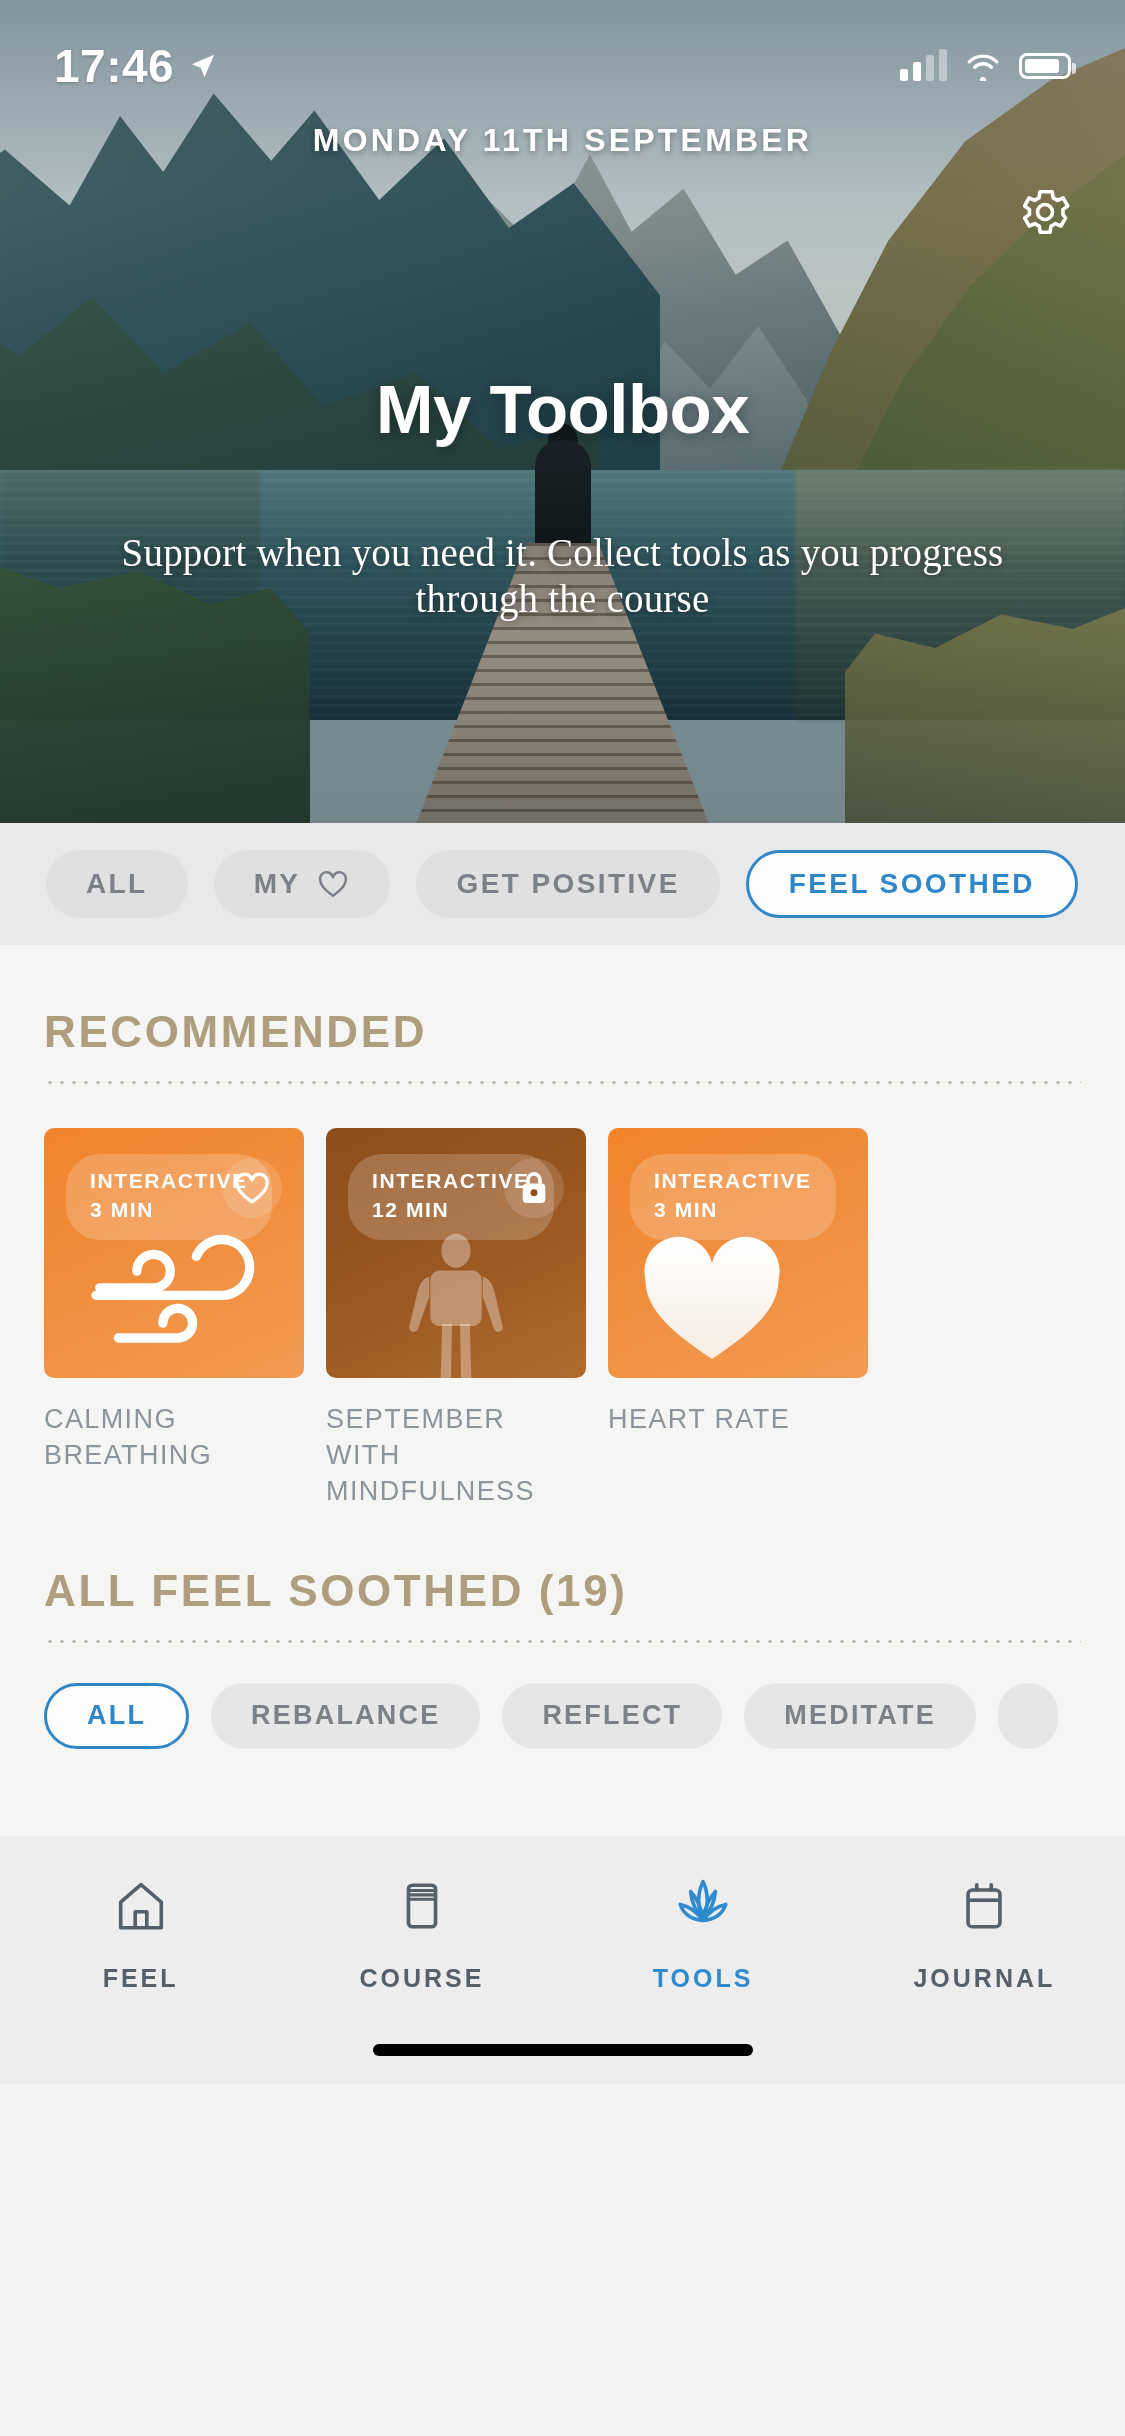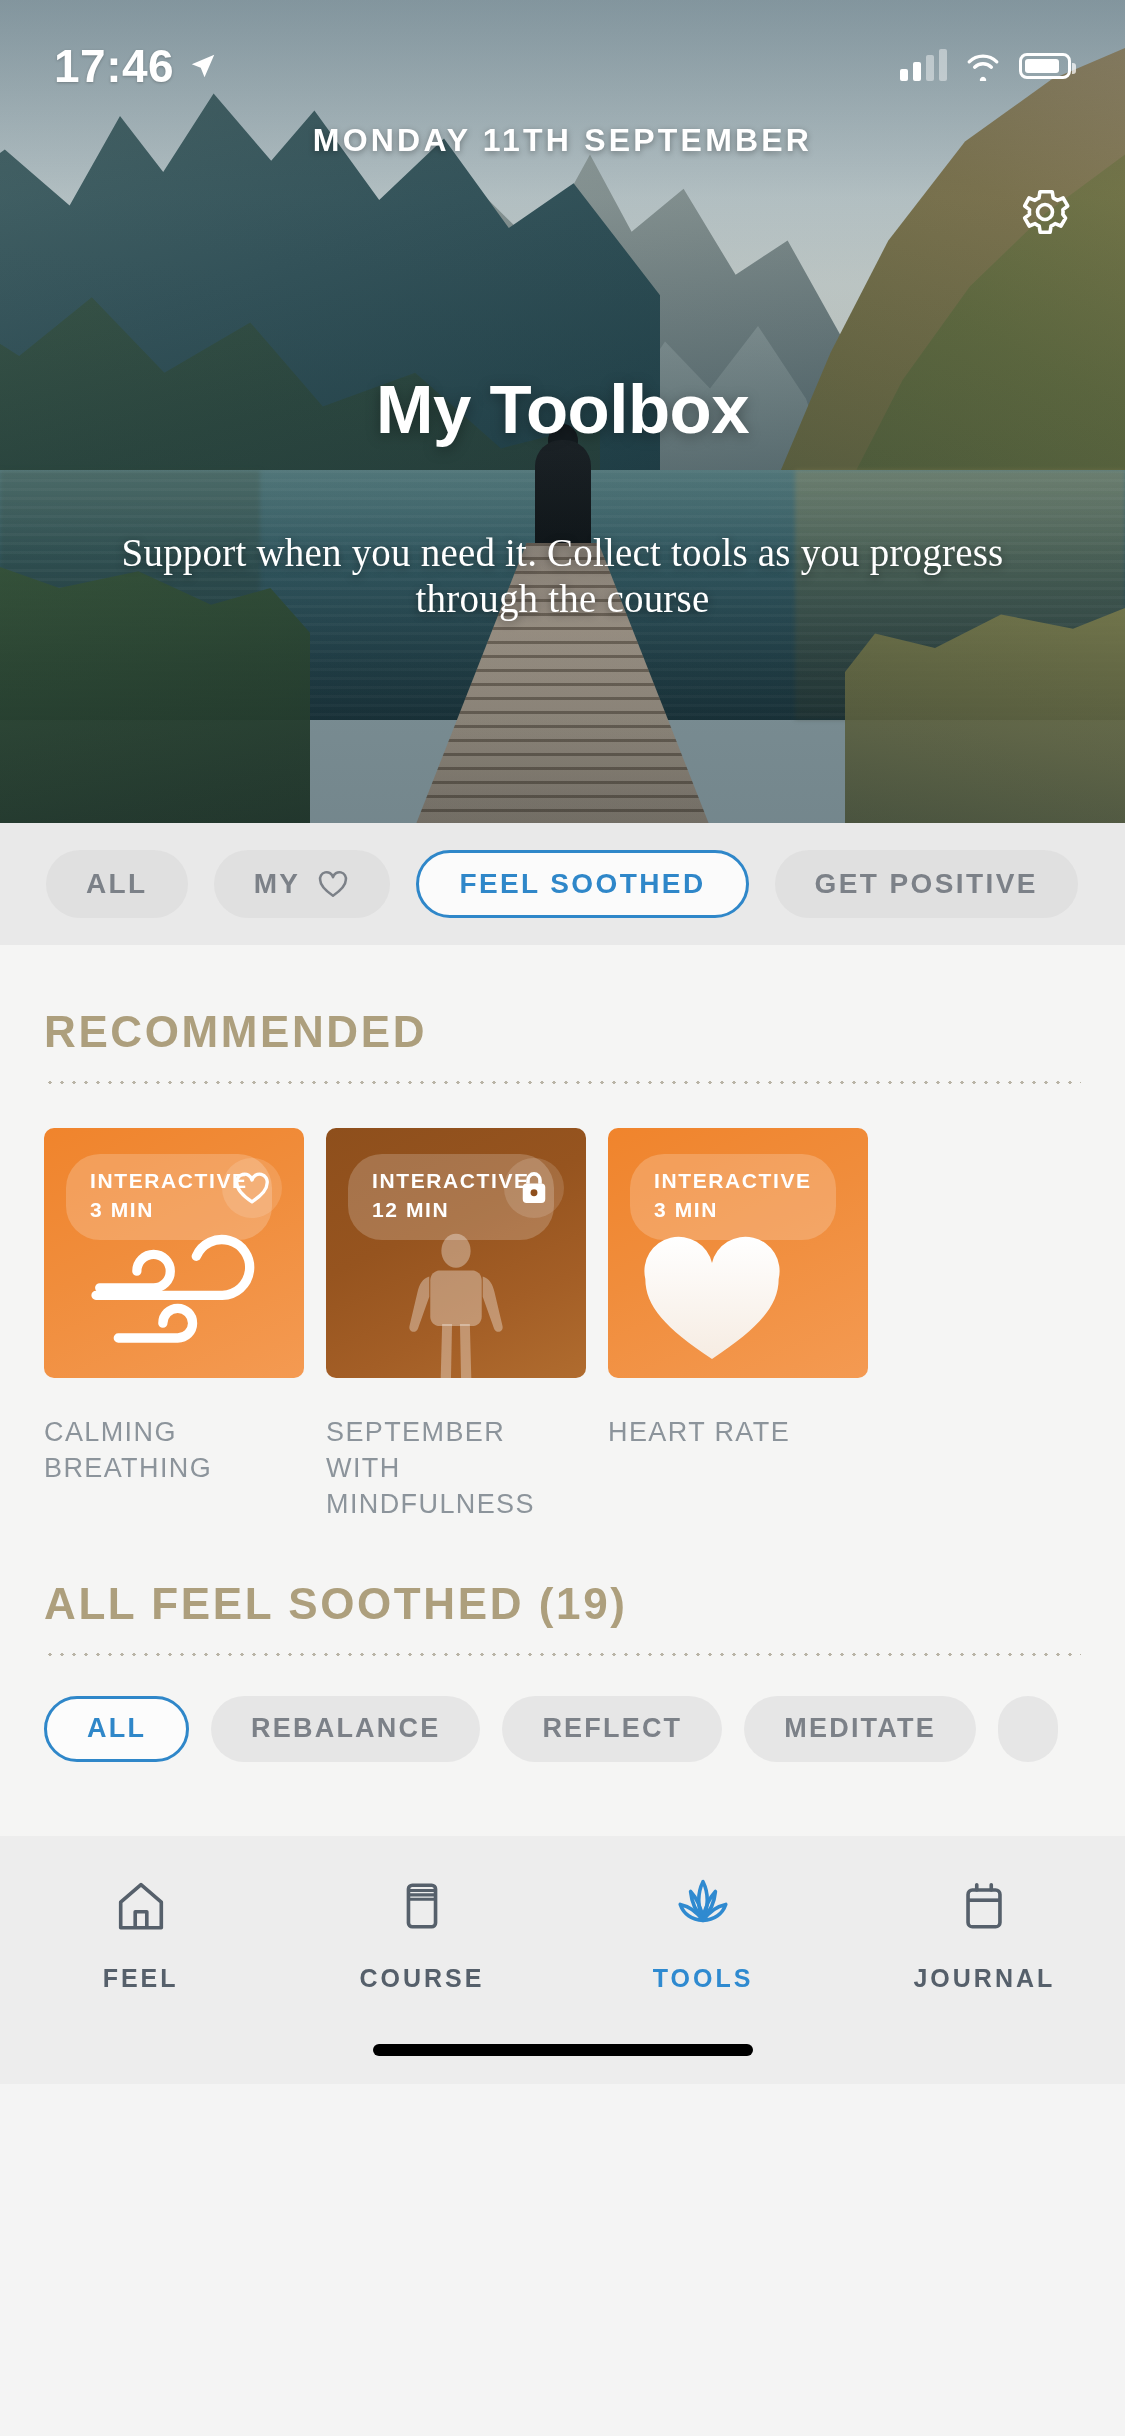--- a/index.html
+++ b/index.html
@@ -231,21 +231,21 @@
     width:60px; height:60px; border-radius:50%;
     background:rgba(255,255,255,.14);
     display:flex; align-items:center; justify-content:center;
     cursor:pointer;
   }
   .card-art {
     position:absolute; left:0; right:0; bottom:4px; height:150px;
     display:flex; align-items:center; justify-content:center;
   }
   .card-title {
-    margin-top:37px; font-size:27px; color:#8c949b;
+    margin-top:24px; font-size:27px; color:#8c949b;
     letter-spacing:1.4px; line-height:1.33;
   }
 
   .chiprow2 {
     display:flex; gap:22px; padding:0 44px; margin-top:40px; overflow:hidden;
   }
   .chip2 {
     flex:0 0 auto; height:66px; border-radius:33px;
     display:flex; align-items:center; justify-content:center;
     padding:0 40px; background:#e6e6e6; color:#7c8188;
@@ -344,25 +344,25 @@
   <div class="chipbar">
     <div class="chip">
       <span>ALL</span>
     </div>
     <div class="chip">
       <span>MY</span>
       <svg width="34" height="34" viewBox="0 0 24 24">
         <path d="M12 20.3 C6 16.2 3 13.1 3 9.4 A4.4 4.4 0 0 1 12 7.2 A4.4 4.4 0 0 1 21 9.4 C21 13.1 18 16.2 12 20.3Z" fill="none" stroke="#7c8188" stroke-width="1.8" stroke-linejoin="round"></path>
       </svg>
     </div>
+    <div class="chip">
+      <span>GET POSITIVE</span>
+    </div>
     <div class="chip sel">
       <span>FEEL SOOTHED</span>
-    </div>
-    <div class="chip">
-      <span>GET POSITIVE</span>
     </div>
   </div>
 
   <div class="body">
 
     <div class="sec-head">
       <div class="sec-title">RECOMMENDED</div>
       <div class="dotline"></div>
     </div>
 

